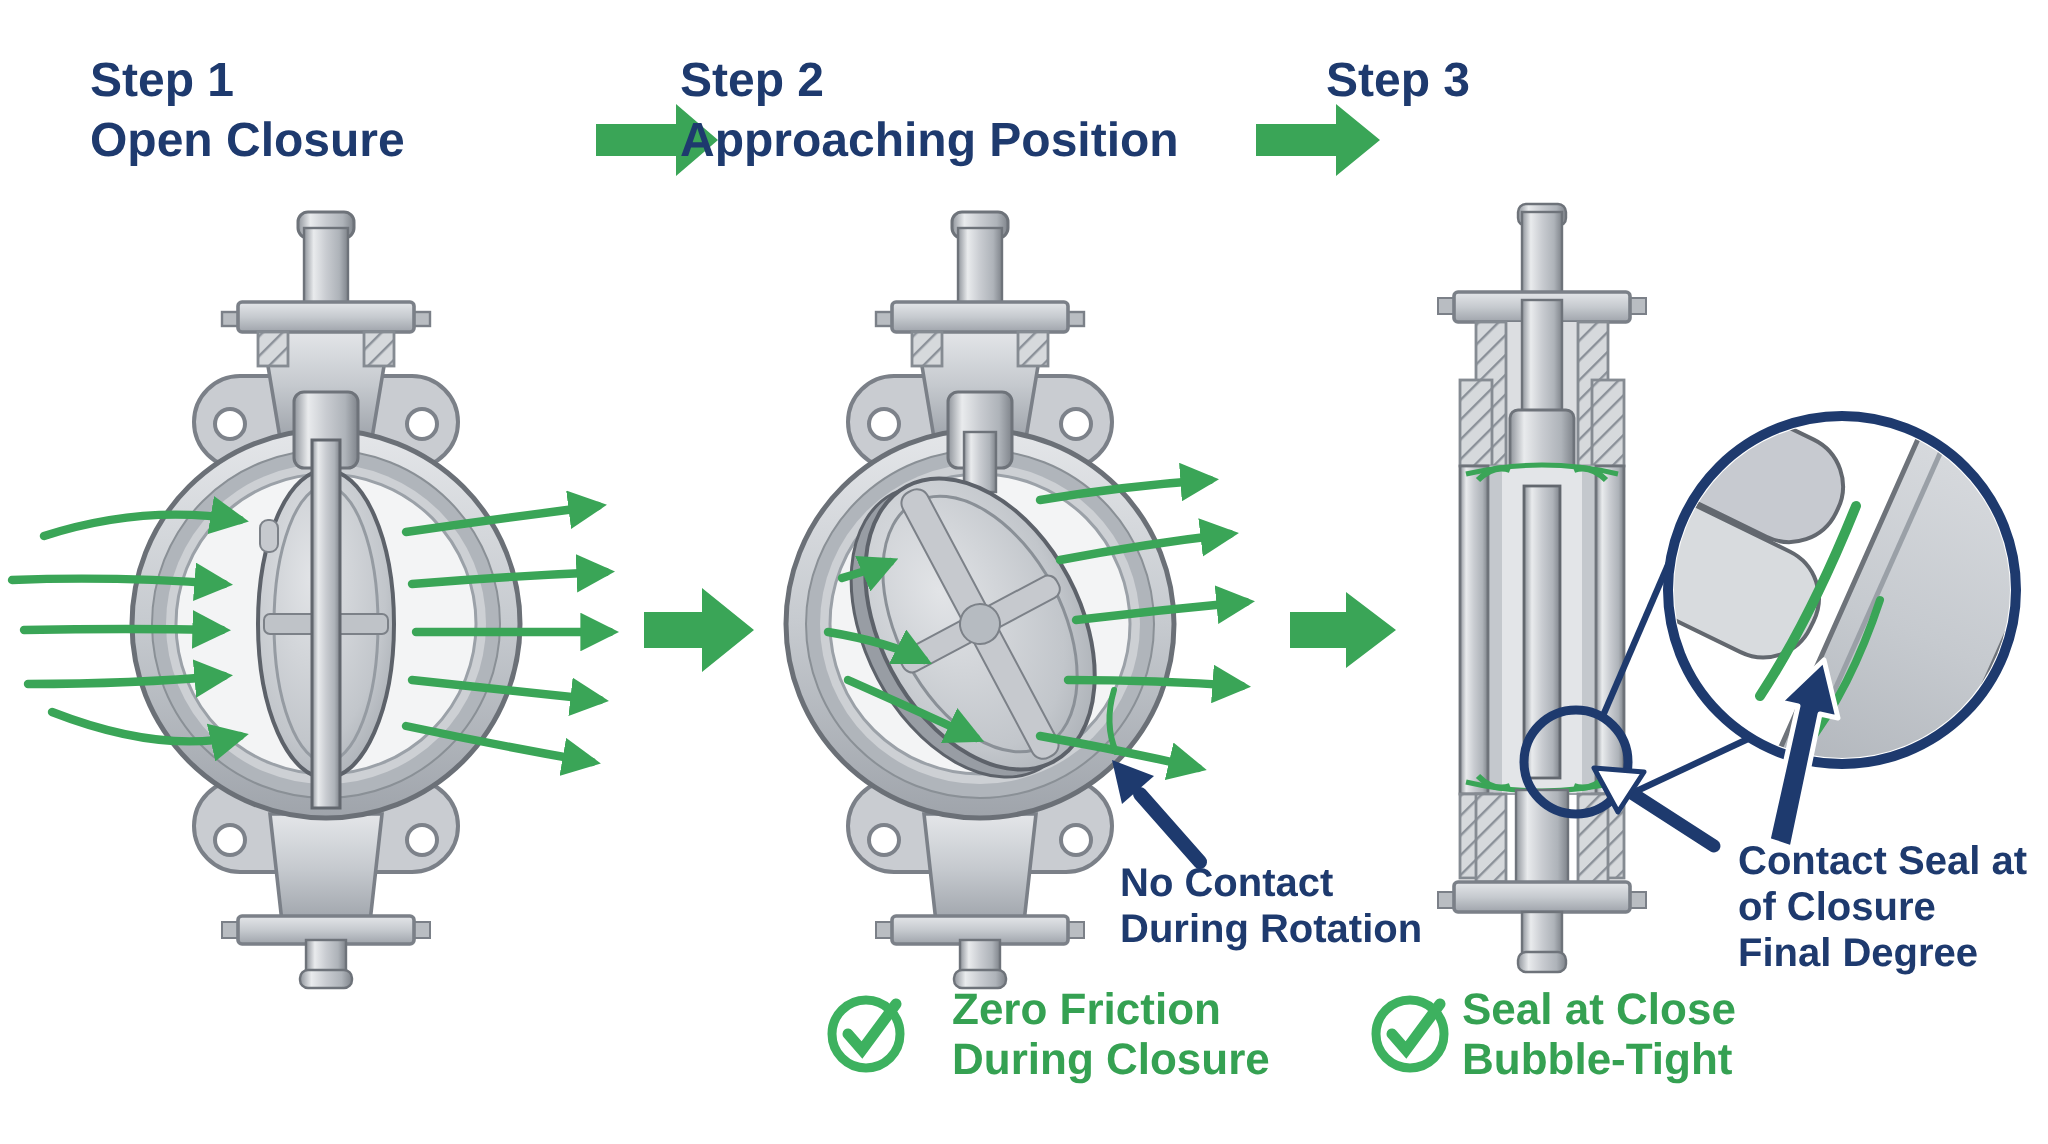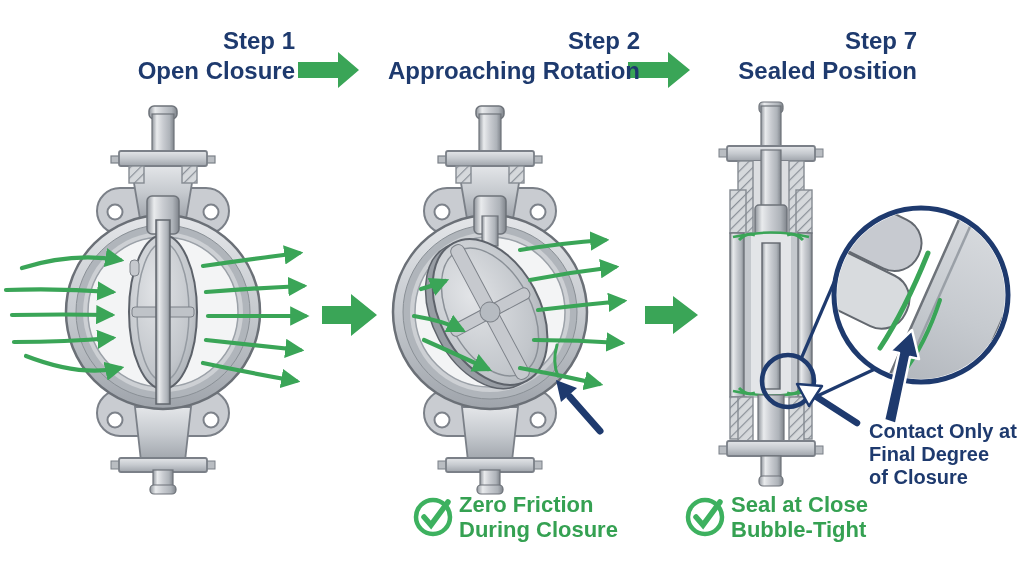--- a/index.html
+++ b/index.html
@@ -1,19 +1,19 @@
 <!DOCTYPE html>
 <html><head>
 <meta charset="utf-8">
 <style>
   html,body{margin:0;padding:0;background:#fff;}
   .stage{position:relative;width:1024px;height:572px;background:#ffffff;overflow:hidden;
          font-family:"Liberation Sans",sans-serif;}
   .stage svg{position:absolute;left:0;top:0;}
-  .step-head{position:absolute;top:26px;text-align:right;color:#1e3a6e;font-weight:700;
+  .step-head{position:absolute;top:26px;text-align:left;color:#1e3a6e;font-weight:700;
              font-size:24px;line-height:30px;}
   .callout{position:absolute;color:#1e3a6e;font-weight:700;font-size:20px;line-height:23px;}
   .benefit{position:absolute;color:#35a152;font-weight:700;font-size:22px;line-height:25px;}
 </style>
 </head>
 <body>
 
 <div class="stage">
 
 <svg width="1024" height="572" viewBox="0 0 1024 572">
@@ -202,37 +202,40 @@
   <g fill="none" stroke="#3db15f" stroke-linecap="round">
     <circle cx="705" cy="517" r="17" stroke-width="4.5"></circle>
     <path d="M696,517 l7,8 l17,-23" stroke-width="5.5"></path>
   </g>
 </svg>
 
 <div class="step-head" style="left:45px;width:250px">
   <div>Step 1</div>
   <div>Open Closure</div>
 </div>
-<div class="step-head" style="left:372px;width:268px">
+<div class="step-head" style="left:340px;width:268px">
   <div>Step 2</div>
-  <div>Approaching Rotation</div>
+  <div>Approaching Position</div>
 </div>
 <div class="step-head" style="left:663px;width:254px">
-  <div>Step 7</div>
-  <div>Sealed Position</div>
-</div>
-
+  <div>Step 3</div>
+</div>
+
+<div class="callout" style="left:560px;top:431px">
+  <div>No Contact</div>
+  <div>During Rotation</div>
+</div>
 
 <div class="callout" style="left:869px;top:420px">
-  <div>Contact Only at</div>
+  <div>Contact Seal at</div>
+  <div>of Closure</div>
   <div>Final Degree</div>
-  <div>of Closure</div>
-</div>
-
-<div class="benefit" style="left:459px;top:492px">
+</div>
+
+<div class="benefit" style="left:476px;top:492px">
   <div>Zero Friction</div>
   <div>During Closure</div>
 </div>
 
 <div class="benefit" style="left:731px;top:492px">
   <div>Seal at Close</div>
   <div>Bubble-Tight</div>
 </div>
 
 </div>

